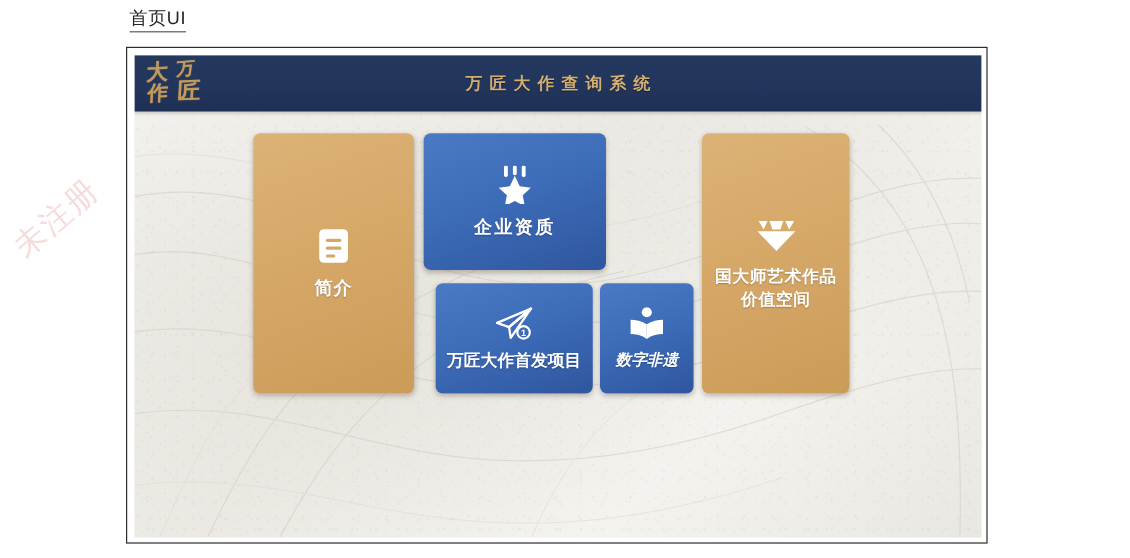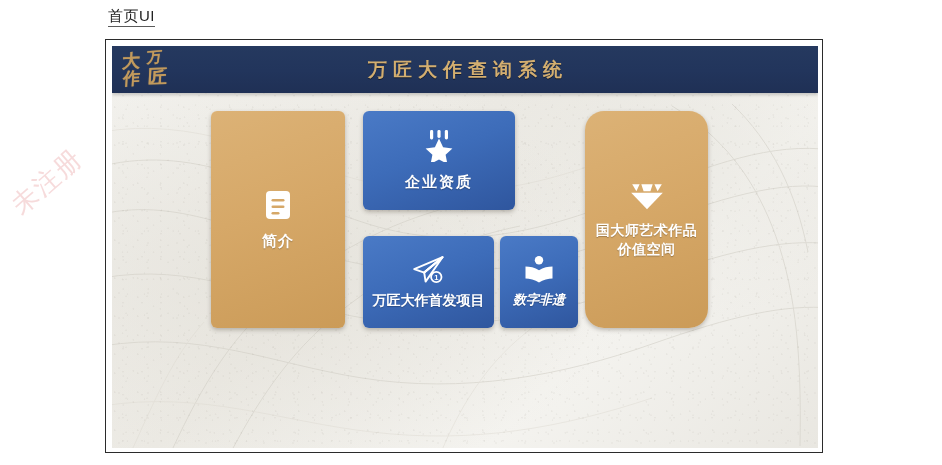--- a/index.html
+++ b/index.html
@@ -135,21 +135,21 @@
     transform: skewX(-6deg) rotate(-3deg);
   }
   .logo-ch.c1 { left: 1px;  top: 2px;  font-size: 18px; }
   .logo-ch.c2 { left: 26px; top: 0px;  font-size: 15px; transform: skewX(-9deg) rotate(-5deg); }
   .logo-ch.c3 { left: 2px;  top: 20px; font-size: 17px; }
   .logo-ch.c4 { left: 27px; top: 17px; font-size: 19px; transform: skewX(-5deg) rotate(-2deg); }
 
   .banner-title {
     width: 100%;
     text-align: center;
-    font-size: 19px;
+    font-size: 14px;
     font-weight: bold;
     letter-spacing: 6px;
     color: #d3ae70;
     text-shadow: 0 1px 0 rgba(0,0,0,0.45);
     padding-left: 6px;
     box-sizing: border-box;
   }
 
   
   .tiles {
@@ -188,24 +188,24 @@
     margin-top: 8px;
     white-space: pre-line;
   }
   .tile-icon {
     display: block;
     line-height: 0;
   }
 
   
   #tile-intro   { left: 99px; top: 18px;  width: 134px; height: 217px; }
-  #tile-qual    { left: 251px; top: 18px;  width: 152px; height: 99px; }
+  #tile-qual    { left: 241px; top: 18px;  width: 152px; height: 114px; }
   #tile-first   { left: 251px; top: 143px; width: 131px; height: 92px;  }
   #tile-digital { left: 388px; top: 143px; width: 78px;  height: 92px;  }
-  #tile-master  { left: 473px; top: 18px;  width: 123px; height: 217px; border-radius: 19px; }
+  #tile-master  { left: 473px; top: 18px;  width: 123px; height: 217px; }
 
   #tile-qual .tile-label { font-size: 15px; letter-spacing: 2px; margin-top: 10px; }
   #tile-intro .tile-label { font-size: 15px; letter-spacing: 1px; margin-top: 11px; }
   #tile-master .tile-label { font-size: 14px; letter-spacing: 0.5px; margin-top: 10px; line-height: 19px; }
   #tile-first .tile-label { font-size: 14px; letter-spacing: 0px; margin-top: 6px; }
   #tile-digital .tile-label { font-size: 13px; letter-spacing: 0px; margin-top: 6px; font-style: italic; }
 </style>
 </head>
 <body>
 

